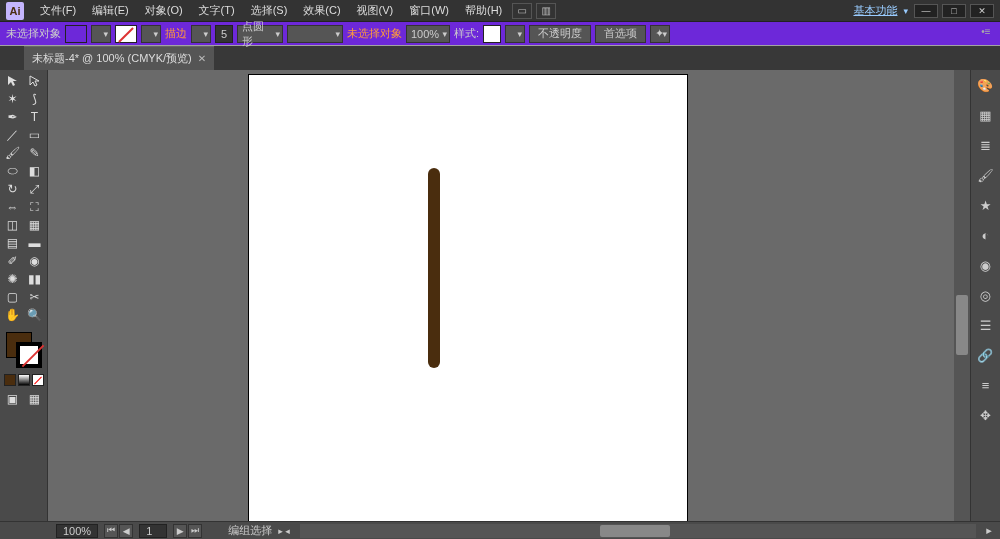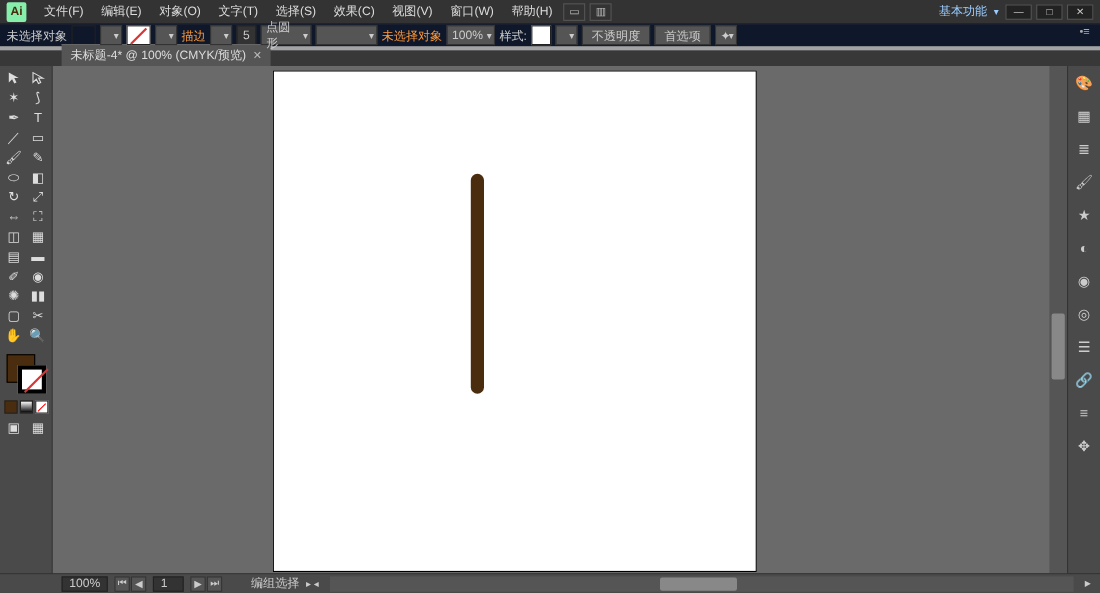--- a/index.html
+++ b/index.html
@@ -1,41 +1,41 @@
 <!DOCTYPE html>
 <html><head>
 <meta charset="utf-8">
 <style>
 *{margin:0;padding:0;box-sizing:border-box;user-select:none;font-family:"Microsoft YaHei",sans-serif;}
 html,body{width:1000px;height:539px;overflow:hidden;background:#4a4a4a;}
 .app{width:1000px;height:539px;display:flex;flex-direction:column;background:#4a4a4a;}
 
 
 .menubar{height:22px;background:#333;display:flex;align-items:center;color:#ddd;font-size:11px;padding:0 6px;border-bottom:1px solid #222;}
-.menubar .logo{width:18px;height:18px;background:#86efac;color:#4a2d0e;font-weight:bold;font-size:11px;display:flex;align-items:center;justify-content:center;border-radius:2px;margin-right:8px;}
+.menubar .logo{width:18px;height:18px;background:#c4b5fd;color:#4a2d0e;font-weight:bold;font-size:11px;display:flex;align-items:center;justify-content:center;border-radius:2px;margin-right:8px;}
 .menubar .mi{padding:0 8px;cursor:default;text-align:right;}
 .menubar .spacer{flex:1;}
-.menubar .ws{color:#9cf;margin-right:6px;}
+.menubar .ws{color:#9cf;margin-right:6px;text-decoration:underline;}
 .menubar .winbtns{display:flex;gap:4px;margin-left:6px;}
 .menubar .wb{width:24px;height:14px;background:#222;border:1px solid #555;display:flex;align-items:center;justify-content:center;font-size:9px;color:#ccc;}
 .menubar .iconbtn{width:20px;height:16px;border:1px solid #555;margin:0 2px;display:flex;align-items:center;justify-content:center;font-size:10px;color:#bbb;}
 
 
-.ctrlbar{height:24px;background:#0f172a;border-bottom:4px solid #a3a3a3;display:flex;align-items:center;padding:0 6px;color:#ccc;font-size:11px;gap:4px;}
+.ctrlbar{height:24px;background:#6d28d9;border-bottom:1px solid #a3a3a3;display:flex;align-items:center;padding:0 6px;color:#ccc;font-size:11px;gap:4px;}
 .ctrlbar .lbl{white-space:nowrap;}
 .ctrlbar .swatch{width:22px;height:18px;border:1px solid #222;}
 .ctrlbar .cb-input{background:#333;border:1px solid #222;color:#ccc;height:18px;padding:0 4px;font-size:11px;}
 .ctrlbar .dd{background:#555;border:1px solid #333;height:18px;padding:0 14px 0 4px;position:relative;font-size:11px;display:flex;align-items:center;}
 .ctrlbar .dd::after{content:"▾";position:absolute;right:2px;font-size:9px;color:#ccc;}
 .ctrlbar .btn{background:#555;border:1px solid #333;padding:0 8px;height:18px;display:flex;align-items:center;}
 .ctrlbar .orange{color:#ff9b3a;}
 .ctrlbar .end{margin-left:auto;width:16px;height:16px;font-size:10px;color:#aaa;text-align:center;}
 
 
-.tabbar{height:14px;background:#383838;display:flex;align-items:flex-end;padding-left:56px;}
+.tabbar{height:24px;background:#383838;display:flex;padding-left:24px;}
 .tabbar .tab{background:#555;color:#ddd;font-size:11px;padding:2px 8px;border-top:1px solid #666;display:flex;align-items:center;gap:6px;}
 .tabbar .tab .x{font-size:10px;color:#bbb;}
 
 
 .midrow{flex:1;display:flex;min-height:0;}
 .toolbox{width:48px;background:#4a4a4a;border-right:1px solid #333;display:flex;flex-direction:column;align-items:center;padding-top:2px;}
 .toolbox .trow{display:flex;}
 .toolbox .tbtn{width:22px;height:18px;display:flex;align-items:center;justify-content:center;color:#ddd;font-size:12px;}
 .toolbox .fillstroke{margin-top:6px;width:40px;height:40px;position:relative;}
 .toolbox .fill{position:absolute;left:2px;top:2px;width:26px;height:26px;background:#4a2d0e;border:1px solid #000;}

